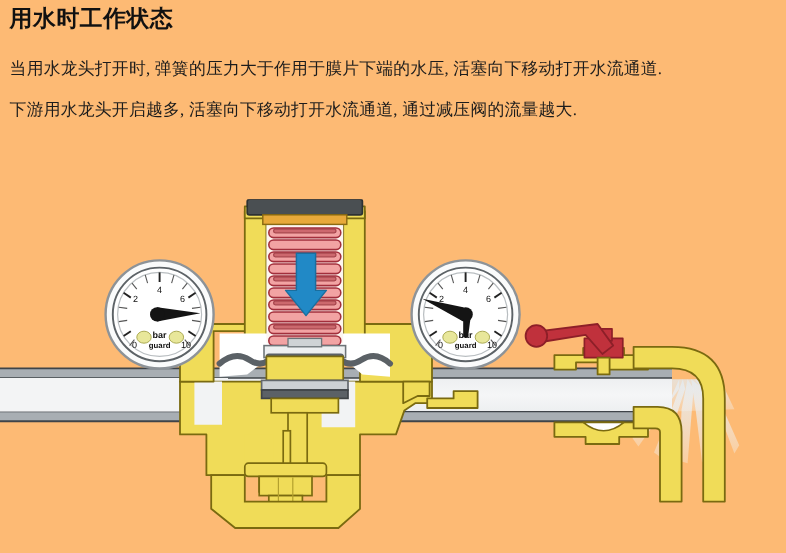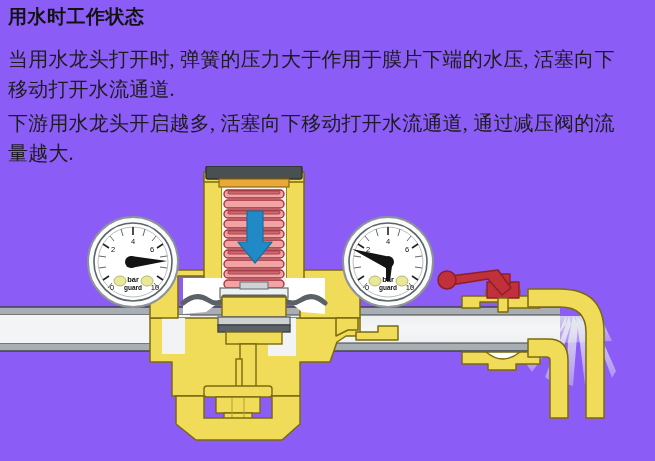--- a/index.html
+++ b/index.html
@@ -12,41 +12,41 @@
     height: 461px;
     overflow: hidden;
     font-family: "Liberation Serif", "DejaVu Serif", serif;
     color: #1a1a1a;
     position: relative;
   }
   #page {
     position: relative;
     width: 655px;
     height: 461px;
-    background: #8b5cf6;
+    background: #fdba74;
   }
   
   .text-block {
     position: absolute;
     left: 8px;
     top: 4px;
     width: 640px;
   }
   .page-title {
     font-family: "Liberation Sans", "DejaVu Sans", sans-serif;
     font-weight: bold;
     font-size: 19px;
     line-height: 26px;
     letter-spacing: 0.5px;
     color: #111111;
     margin: 0 0 14px 0;
   }
   .body-para {
     font-family: "Liberation Serif", "DejaVu Serif", serif;
-    font-size: 20px;
+    font-size: 14px;
     line-height: 30px;
     letter-spacing: 0.2px;
     color: #1c1c1c;
     margin: 0 0 4px 0;
     max-width: 620px;
   }
   
   .diagram {
     position: absolute;
     left: 0;

